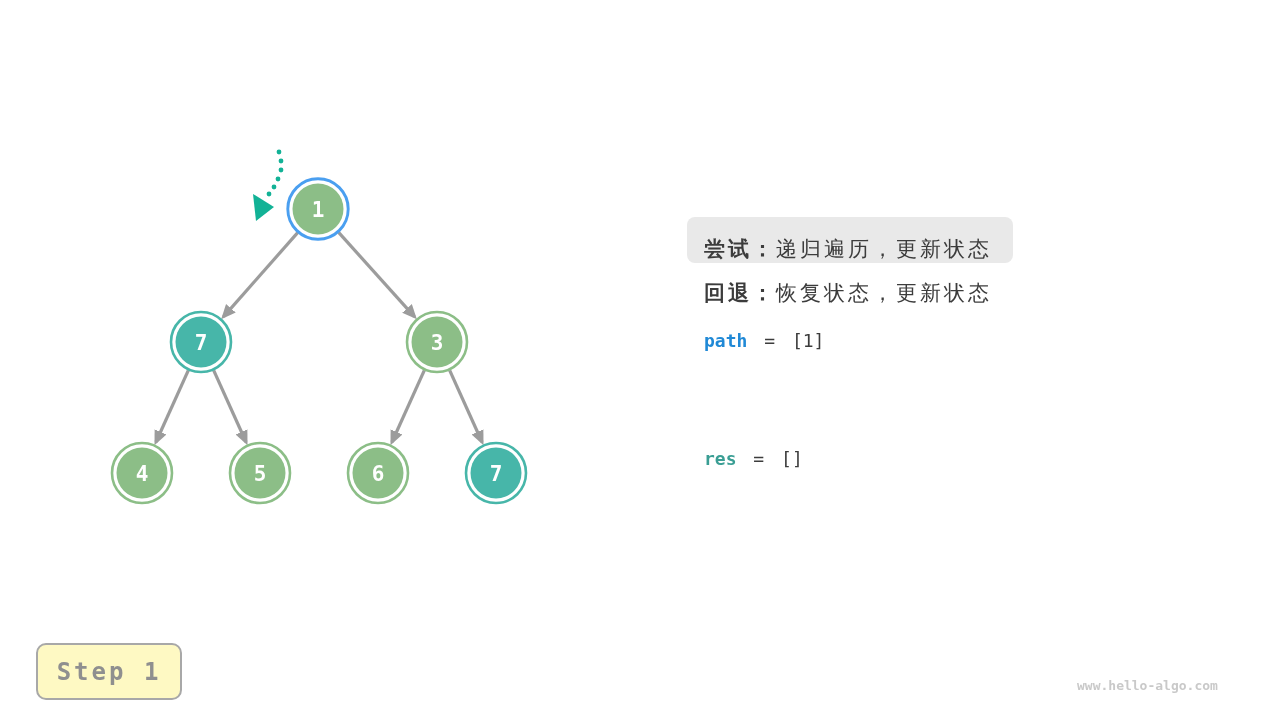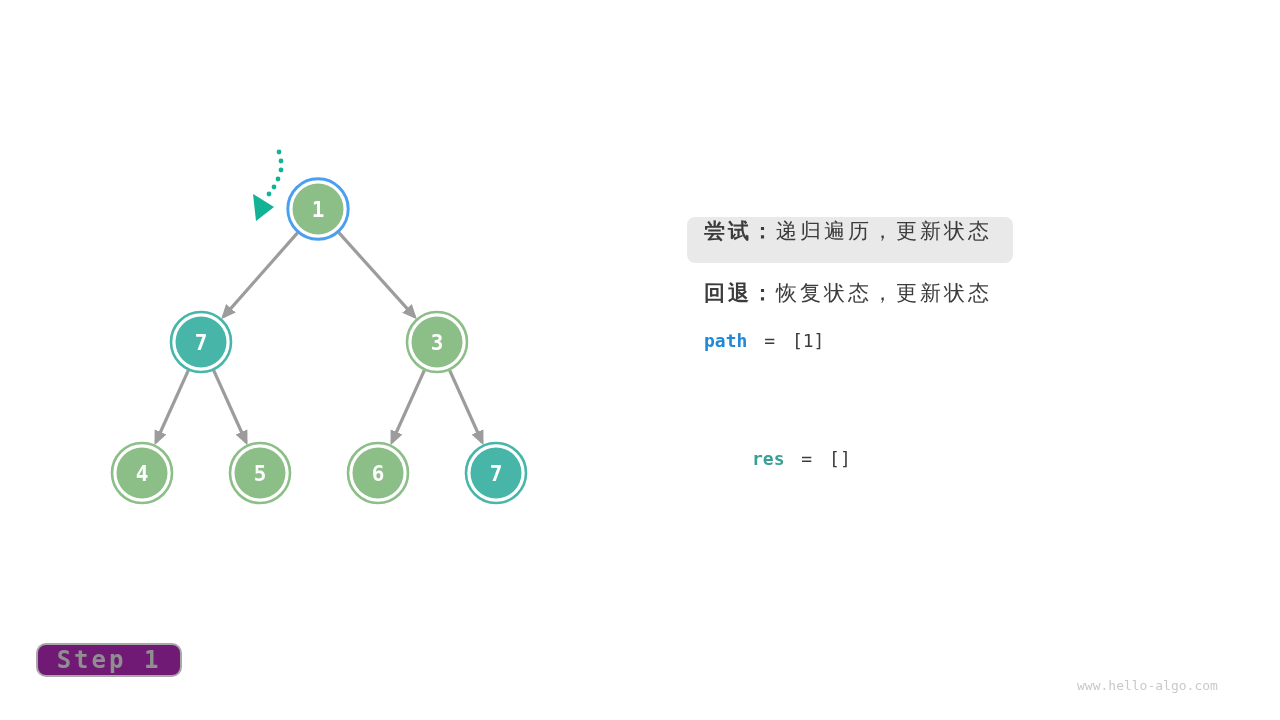--- a/index.html
+++ b/index.html
@@ -17,50 +17,50 @@
   .fill-green  { fill: #8cbe87; }
   .fill-teal   { fill: #47b6a9; }
   .node-digit  { fill: #ffffff; font-family: "DejaVu Sans Mono", monospace; font-weight: bold; font-size: 21px; text-anchor: middle; }
   .trail-dot   { fill: #12b296; }
   .trail-head  { fill: #12b296; }
 
   
   .try-box {
     position: absolute; left: 687px; top: 217px; width: 326px; height: 46px;
     background: #e9e9e9; border-radius: 8px;
-    display: flex; align-items: flex-start; padding-left: 17px;
+    display: flex; align-items: flex-end; padding-left: 17px;
   }
   .cjk-line { font-size: 21px; letter-spacing: 3px; color: #3c3c3c; white-space: nowrap; }
   .cjk-label { font-weight: bold; }
   .back-line { position: absolute; left: 704px; top: 279px; }
   .code-line {
     position: absolute; left: 704px;
     font-family: "DejaVu Sans Mono", monospace; font-size: 18px;
     color: #3c3c3c; white-space: pre; word-spacing: 6px;
   }
   .path-line { top: 330px; }
   .res-line  { top: 448px; }
   .var-path { color: #2089d6; font-weight: bold; }
-  .var-res  { color: #3a9e94; font-weight: bold; margin-left: 48px; }
+  .var-res  { color: #3a9e94; font-weight: bold; }
 
   
   .step-box {
-    position: absolute; left: 36px; top: 643px; width: 146px; height: 34px;
-    background: #701a75; border: 2px solid #a8a8a8; border-radius: 10px;
+    position: absolute; left: 36px; top: 643px; width: 146px; height: 57px;
+    background: #fef9c3; border: 2px solid #a8a8a8; border-radius: 10px;
     display: flex; align-items: center; justify-content: center;
   }
   .step-text {
     font-family: "DejaVu Sans Mono", monospace; font-weight: bold;
     font-size: 24px; color: #8f8f8f; letter-spacing: 3px;
   }
 
   
   .watermark {
     position: absolute; left: 1077px; top: 678px;
-    font-family: "DejaVu Sans Mono", monospace; font-size: 13px; color: #c9c9c9;
+    font-family: "DejaVu Sans Mono", monospace; font-size: 13px; color: #c9c9c9; font-weight: bold;
   }
 </style>
 </head>
 <body>
 
 <div class="stage">
 
   <svg class="tree-svg" width="620" height="560" viewBox="0 0 620 560">
     <defs>
       <marker id="arrow" viewBox="0 0 10 10" refX="7.5" refY="5" markerWidth="4.6" markerHeight="4.6" orient="auto-start-reverse">

